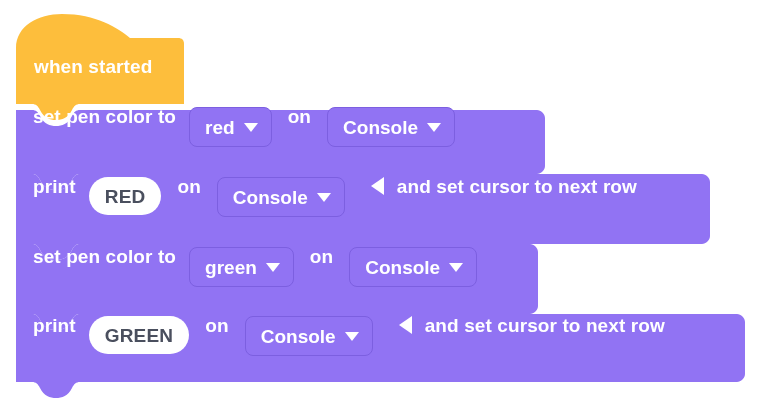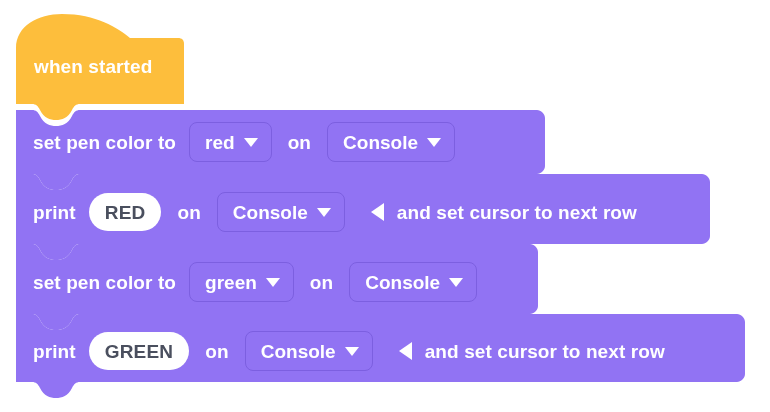--- a/index.html
+++ b/index.html
@@ -31,21 +31,21 @@
     top: 0;
     width: 770px;
     height: 412px;
     pointer-events: none;
   }
 
   
   .block-row {
     position: absolute;
     display: flex;
-    align-items: center;
+    align-items: flex-start;
     height: 70px;
     white-space: nowrap;
   }
 
   .hat-label {
     position: absolute;
     left: 34px;
     top: 56px;
     font-size: 19px;
     font-weight: bold;

